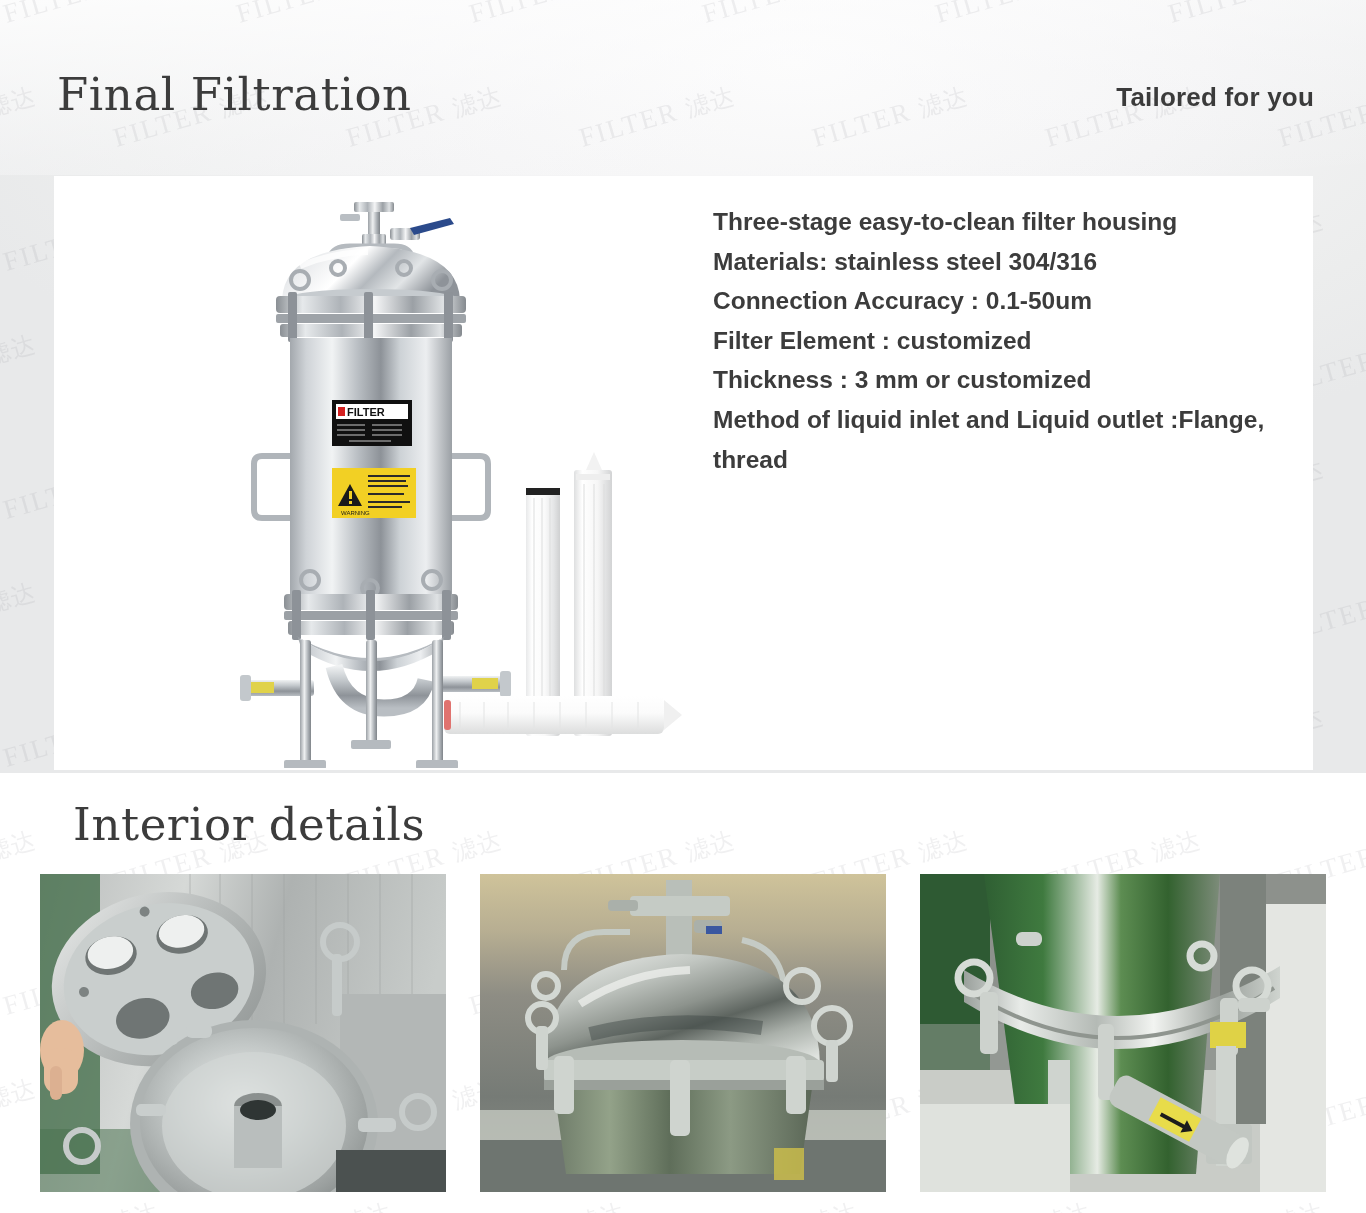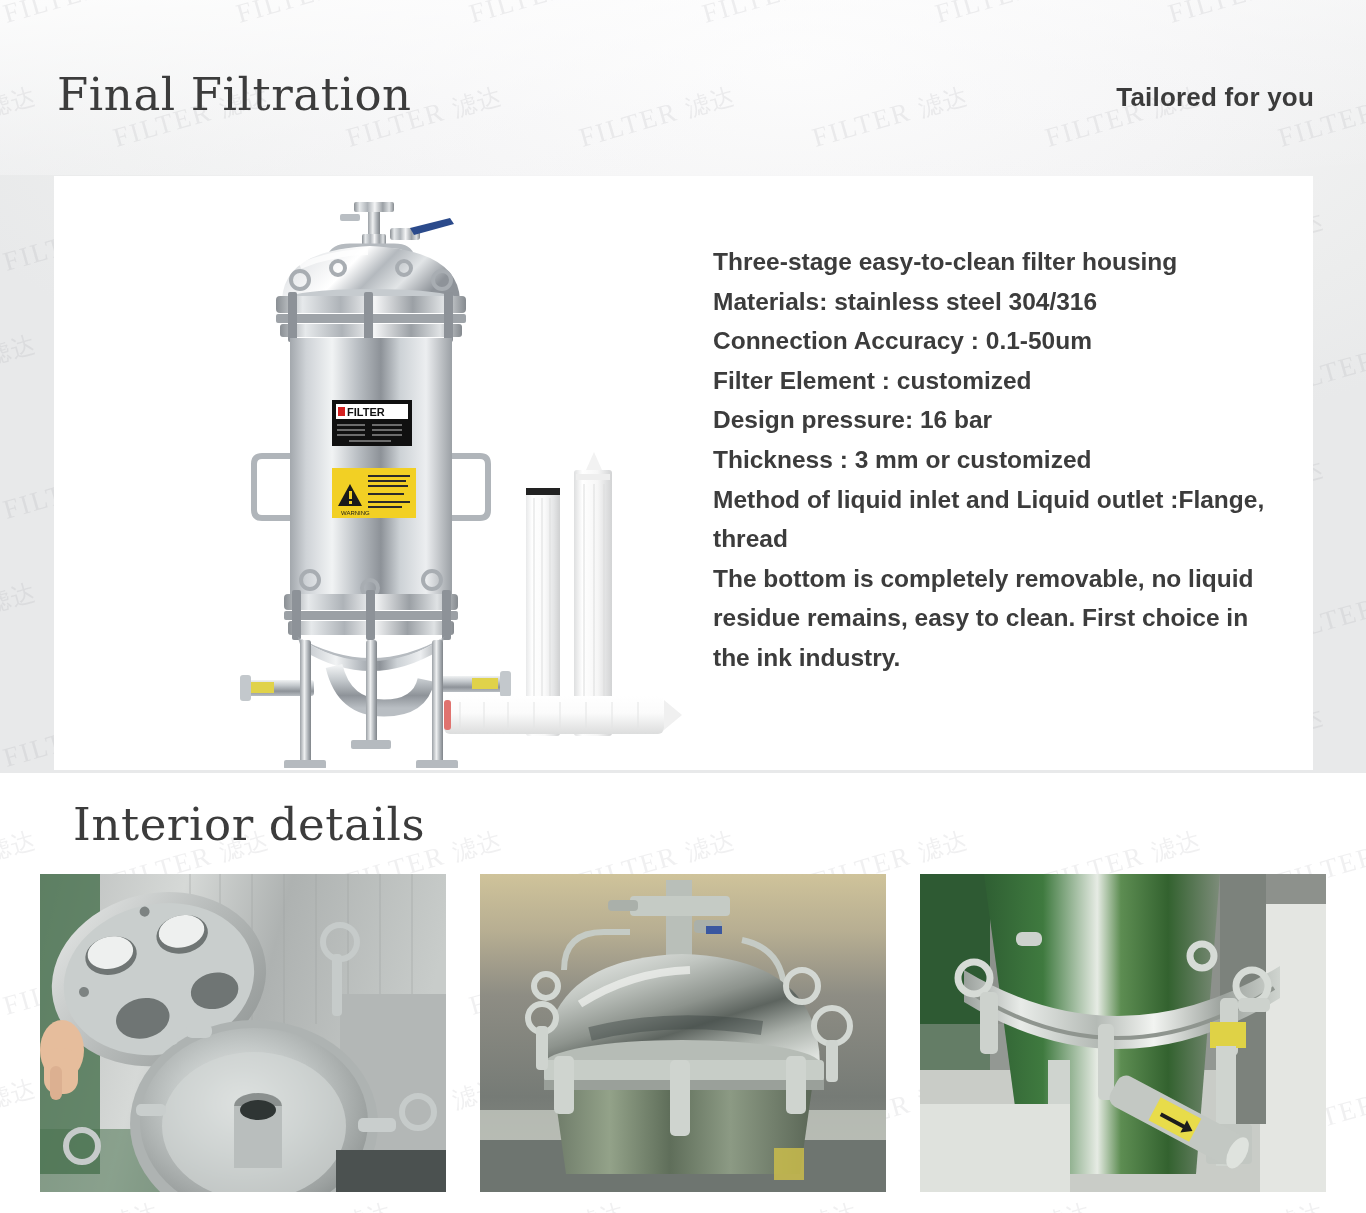--- a/index.html
+++ b/index.html
@@ -67,21 +67,20 @@
     z-index:10;
   }
 
   
   .specs{
     position:absolute; left:659px; top:26px; width:578px;
     font-size:24.5px;
     line-height:39.6px;
     color:#3c3c3c;
     z-index:30;
-    margin-top:40px;
   }
   .specs b{ font-weight:bold; }
   .specs .v{ font-weight:700; }
 
   
   .product{
     position:absolute; left:150px; top:12px; width:500px; height:580px;
     z-index:25;
   }
 
@@ -313,24 +312,22 @@
         </g>
       </g>
     </svg>
   </div>
 
   <div class="specs">
     <div><b>Three-stage easy-to-clean filter housing</b></div>
     <div><b>Materials:</b> <span class="v">stainless steel 304/316</span></div>
     <div><b>Connection Accuracy :</b> <span class="v">0.1-50um</span></div>
     <div><b>Filter Element :</b> <span class="v">customized</span></div>
-    <div><b>Design pressure:</b> <span class="v">16 bar</span></div>
     <div><b>Thickness :</b> <span class="v">3 mm or customized</span></div>
     <div><b>Method of liquid inlet and Liquid outlet :</b><span class="v">Flange, thread</span></div>
-    <div><span class="v">The bottom is completely removable, no liquid residue remains, easy to clean. First choice in the ink industry.</span></div>
   </div>
 </div>
 
 <div class="section-title">Interior details</div>
 
 <div class="photo-row">
 
   <div class="photo">
     <svg width="406" height="318" viewBox="0 0 406 318" xmlns="http://www.w3.org/2000/svg">
       <defs>

